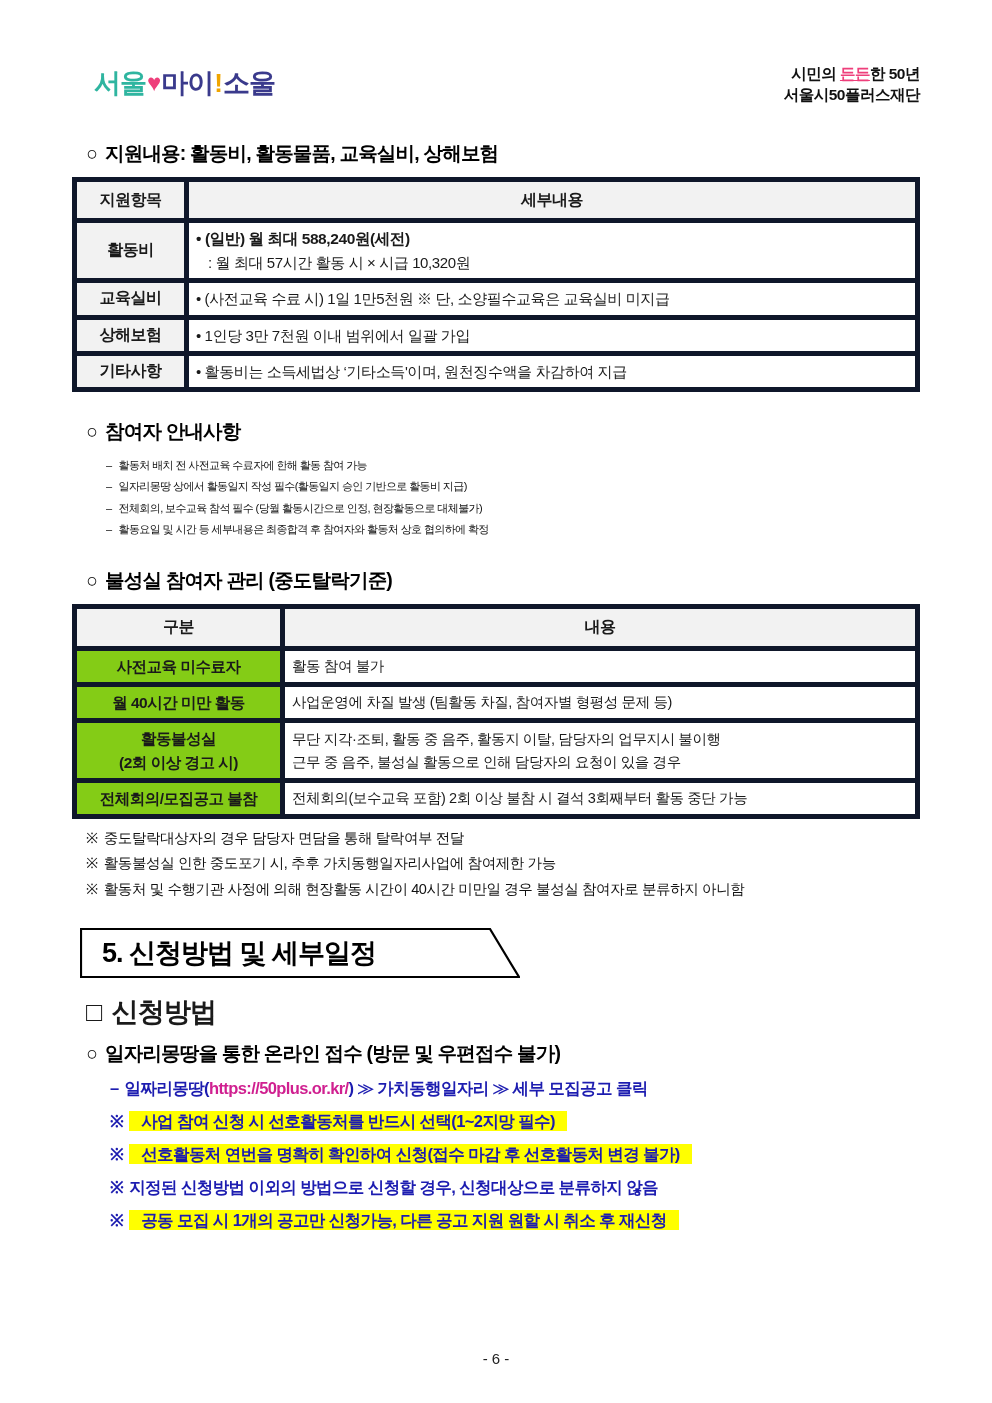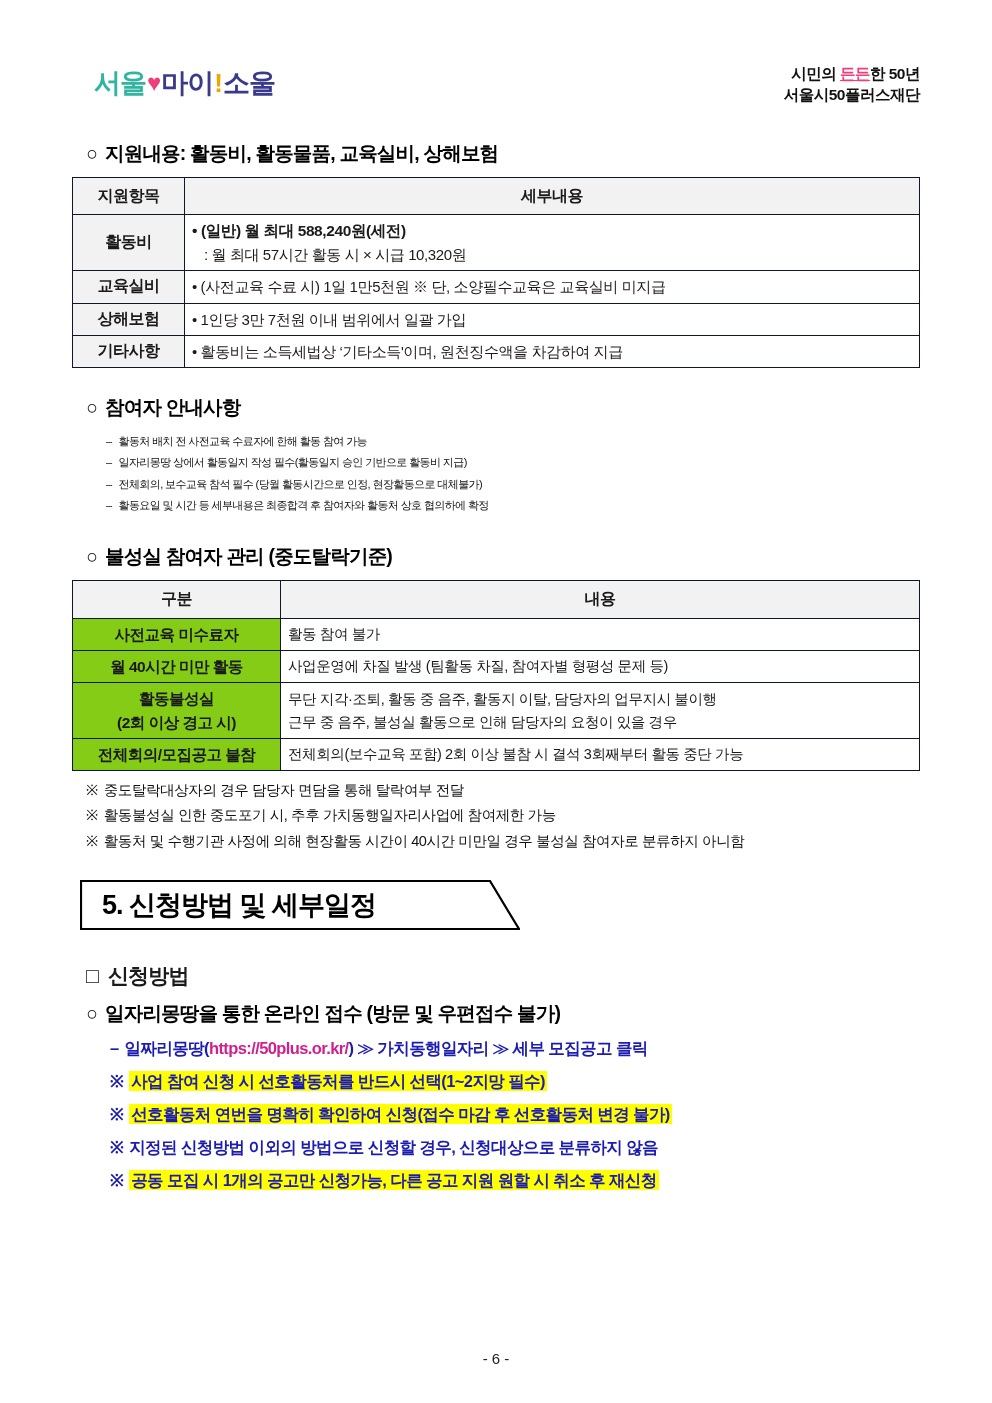--- a/index.html
+++ b/index.html
@@ -74,21 +74,21 @@
   }
   .bullet .dash { margin-right: 7px; }
 
   
   table {
     border-collapse: collapse;
     width: 100%;
     table-layout: fixed;
   }
   table td, table th {
-    border: 1px solid #0f172a;
+    border: 5px solid #0f172a;
     padding: 4px 7px;
     vertical-align: middle;
   }
   .t1 { margin-top: 4px; }
   .t1 .hdr {
     background: #f2f2f2;
     text-align: center;
     font-size: 16px;
     font-weight: bold;
     letter-spacing: -0.5px;
@@ -157,41 +157,41 @@
     position: absolute;
     left: 22px;
     top: 7px;
     font-size: 27px;
     font-weight: bold;
     letter-spacing: -1px;
     color: #000;
   }
 
   .sub-head {
-    font-size: 21px;
+    font-size: 27px;
     font-weight: bold;
     letter-spacing: -0.8px;
-    margin: 32px 0 8px 14px;
+    margin: 16px 0 8px 14px;
   }
   .sub-head .sq { margin-right: 10px; font-weight: normal; }
 
   .hl-list { margin: 8px 0 0 38px; }
   .hl-line {
     font-size: 16.5px;
     font-weight: bold;
     letter-spacing: -0.6px;
     line-height: 1.45;
     color: #1c1cb0;
     margin-bottom: 9px;
   }
   .hl-line .dash { margin-right: 6px; }
   .hl-line .mark { margin-right: 6px; color: #1c1cb0; }
   .hl-line .hl {
     background: #ffff00;
-    padding: 1px 2px;
+    padding: 1px 12px;
   }
   .link { color: #d02090; }
 
   .footer {
     position: absolute;
     left: 0;
     bottom: 36px;
     width: 992px;
     text-align: center;
     font-size: 15px;

